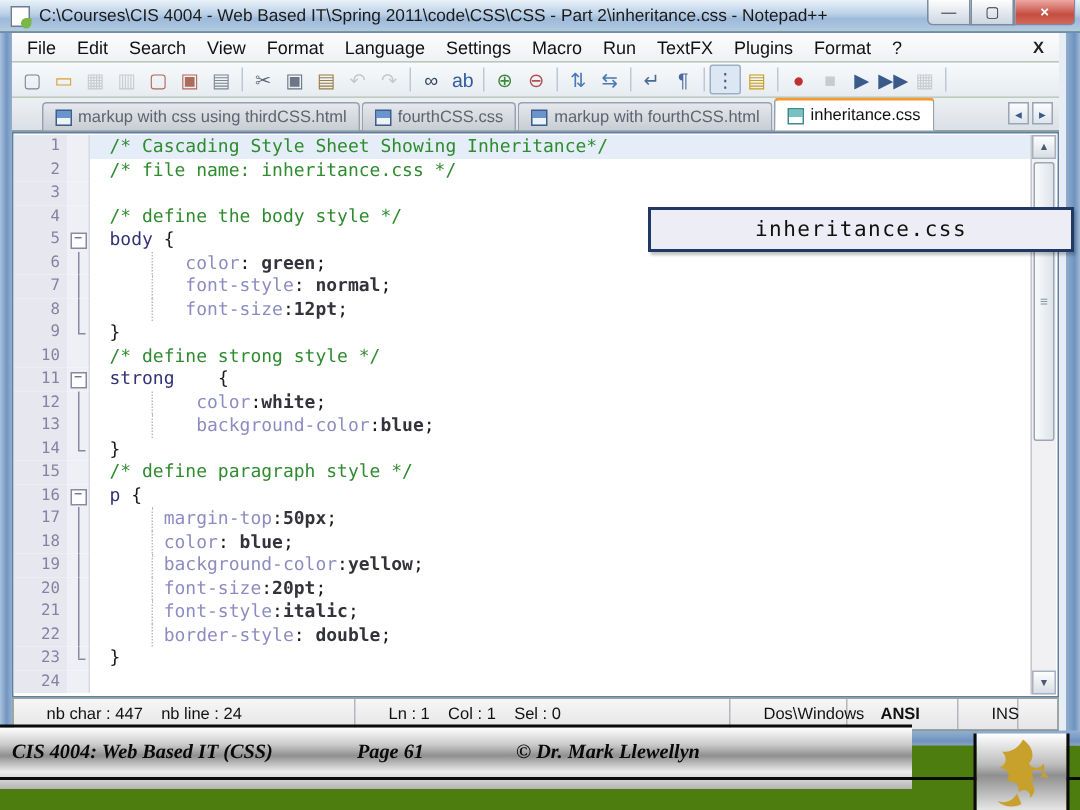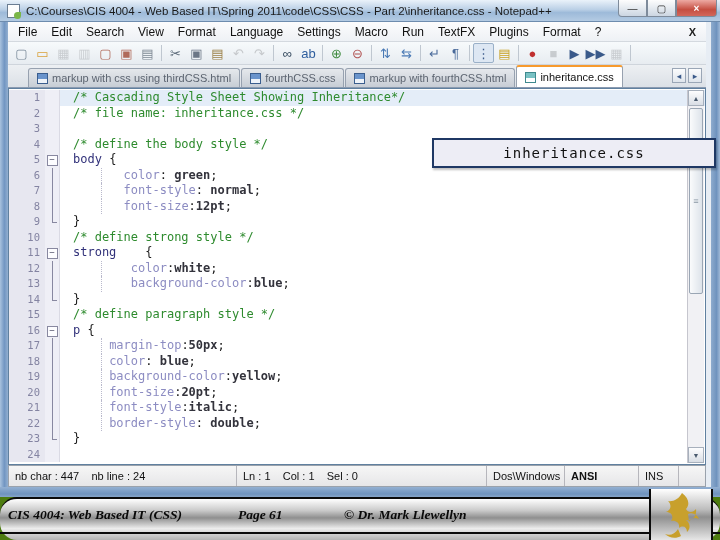--- a/index.html
+++ b/index.html
@@ -102,27 +102,27 @@
   
   .callout { position:absolute; left:432px; top:138px; width:284px; height:30px; z-index:30;
     background:#EDEDF5; border:2px solid #1F3864; display:flex; align-items:center; justify-content:center;
     font-family:"DejaVu Sans Mono", monospace; font-size:14px; letter-spacing:1px; color:#101010;
     box-shadow:1px 2px 2px rgba(0,0,0,.25); }
 
   
   .statusbar { position:absolute; left:8px; top:465px; width:698px; height:22px;
     background:linear-gradient(#f6f6f6,#e6e6e8); border:1px solid #9aa2ac; display:flex;
     align-items:stretch; font-size:11px; color:#111; }
-  .ssec { border-right:1px solid #b6b6bc; display:flex; align-items:center; padding-left:6px;
+  .ssec { border-right:1px solid #b6b6bc; display:flex; align-items:center; padding-left:22px;
     white-space:pre; flex:none; }
 
   
-  .footer { position:absolute; left:0; top:497px; width:720px; height:43px;
+  .footer { position:absolute; left:0; top:483px; width:608px; height:43px;
     background:linear-gradient(180deg,#ffffff 0%,#cacaca 28%,#8f8f8f 46%,#ececec 72%,#b4b4b4 100%);
-    border-top:2px solid #0b0b0b;border-radius:17px; }
+    border-top:2px solid #0b0b0b; }
   .fline { position:absolute; left:0; top:33px; width:720px; height:2px; background:#0b0b0b; }
   .ftext { position:absolute; top:8px; font-family:"Liberation Serif", serif; font-weight:bold;
     font-style:italic; font-size:13.5px; color:#090909; white-space:nowrap; }
   .f-course { left:8px; } .f-page { left:238px; } .f-copy { left:344px; }
   .logobox { position:absolute; left:649px; top:489px; width:64px; height:51px; z-index:10;
     background:linear-gradient(180deg,#ffffff,#bdbdbd 40%,#8f8f8f 55%,#e6e6e6);
     border-left:2.5px solid #0b0b0b; border-right:2.5px solid #0b0b0b;
     display:flex; align-items:center; justify-content:center; }
 </style>
 </head>

